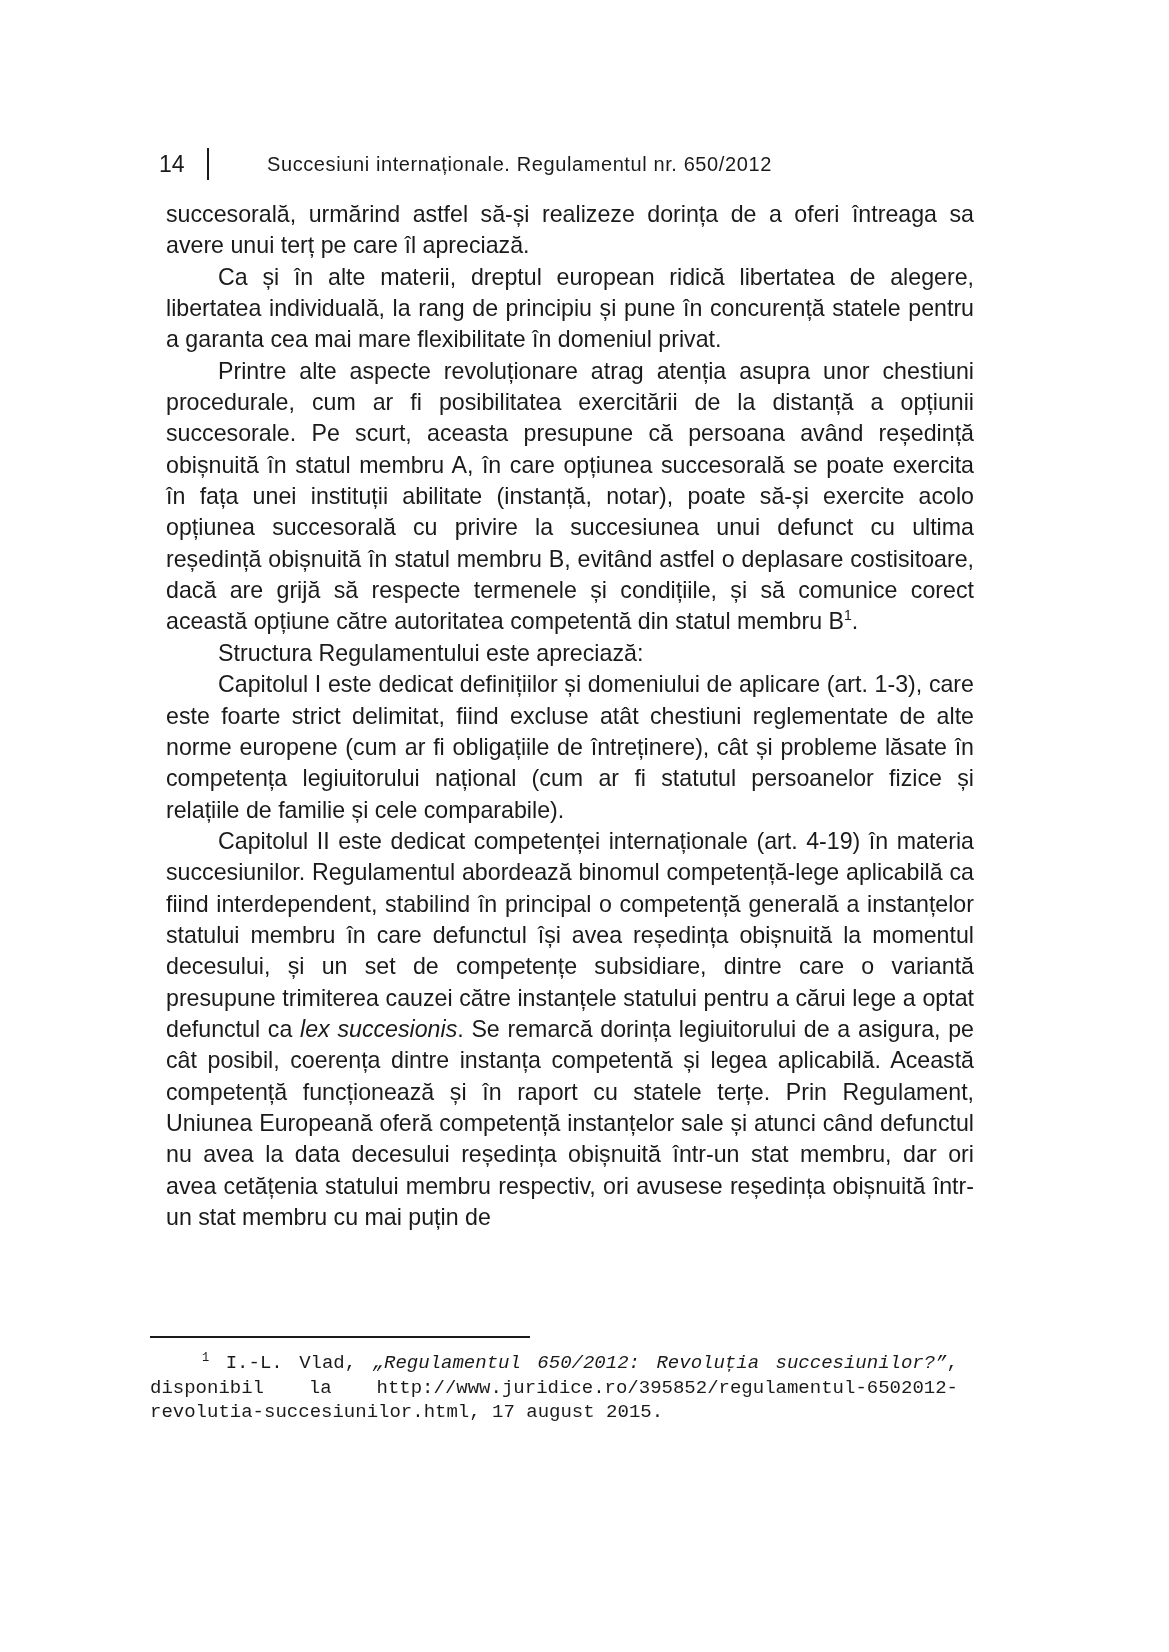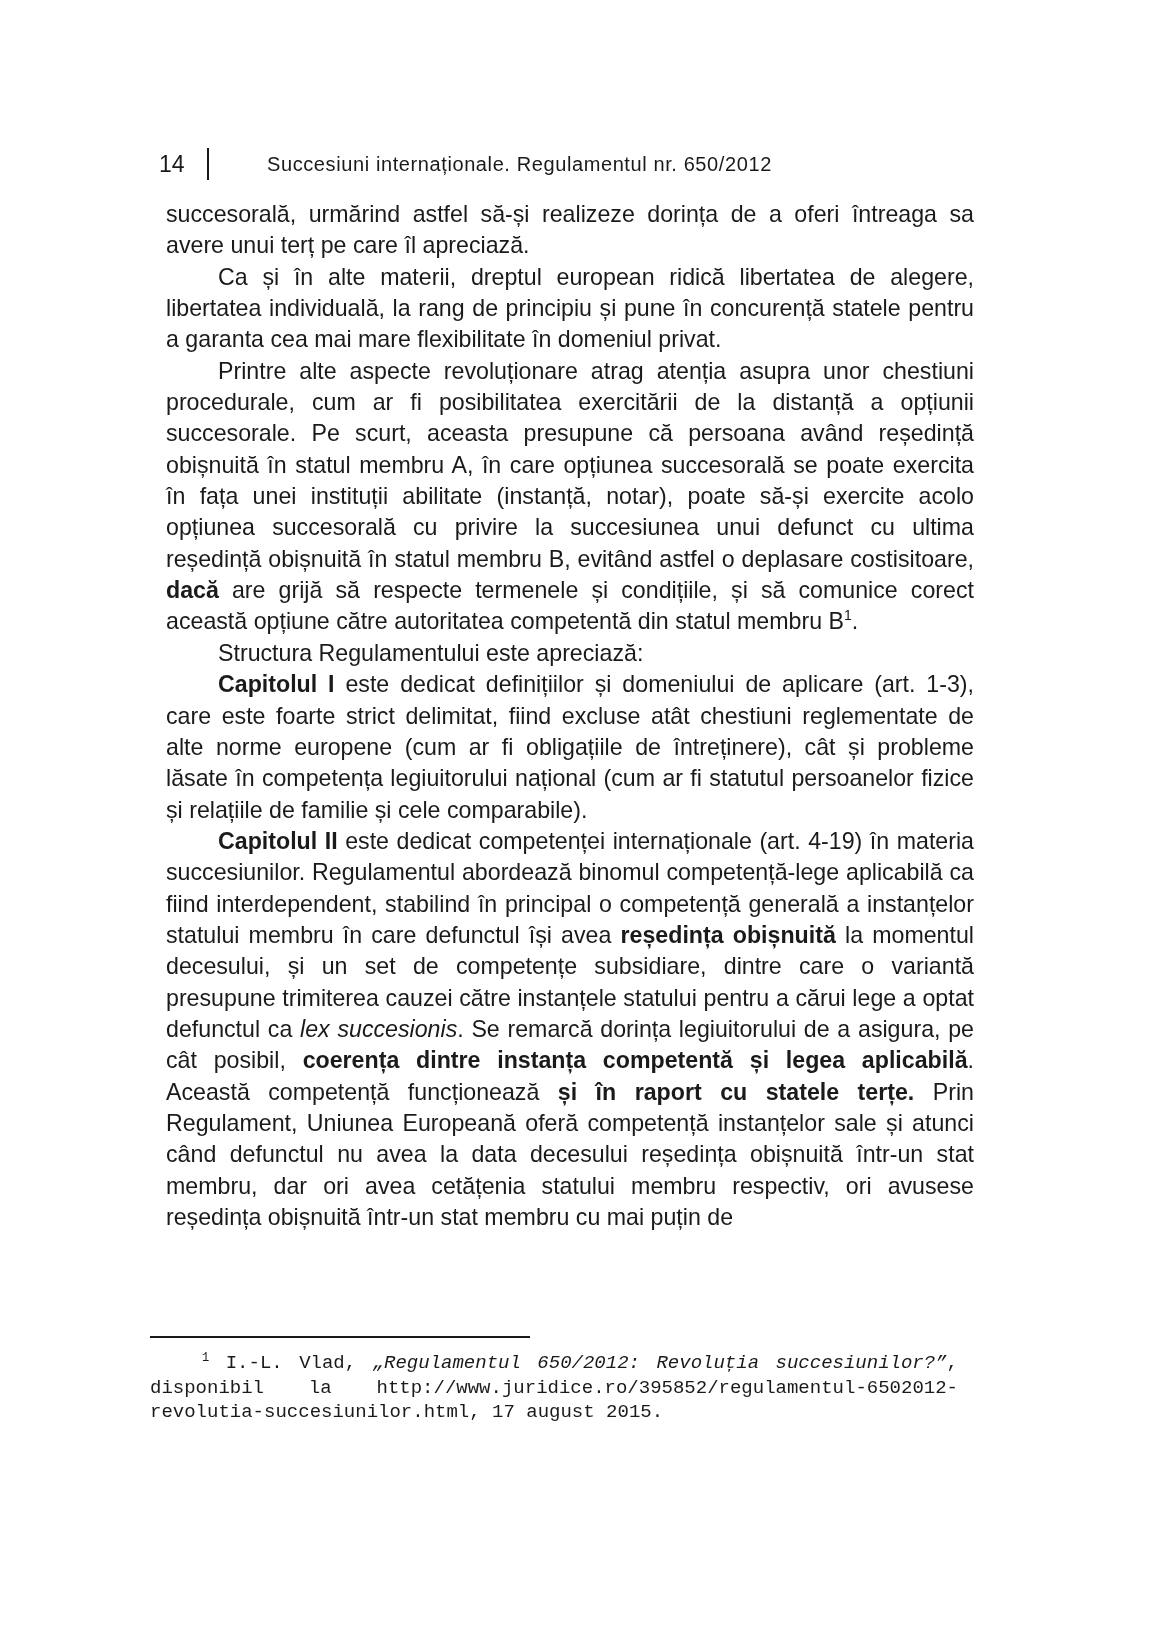--- a/index.html
+++ b/index.html
@@ -8,21 +8,21 @@
     .page { position: absolute; left: 150px; top: 0; width: 808px; }
     .header { position: absolute; top: 146px; left: 0; width: 808px; height: 36px;
       display: flex; align-items: center; }
     .page-num { font-family: Liberation Sans, sans-serif; font-size: 23px; width: 30px; margin-left: 9px; }
     .header-bar { width: 2px; height: 32px; background: #1a1a1a; margin-left: 18px; margin-right: 58px; }
     .running-title { font-size: 20px; letter-spacing: 0.6px; }
     .body { position: absolute; top: 199px; left: 0; width: 808px;
       font-size: 23.2px; line-height: 31.35px; text-align: justify; margin-left: 16px; }
     .body p { margin: 0; }
     .indent { text-indent: 52px; }
-    b { font-weight: bold; }
+    b { font-weight: normal; }
     i { font-style: italic; }
     sup { font-size: 14px; line-height: 0; vertical-align: super; }
     .fn-rule { position: absolute; top: 1336px; left: 0; width: 380px; height: 2px; background: #1a1a1a; }
     .footnote { position: absolute; top: 1351px; left: 0; width: 808px;
       font-size: 19px; line-height: 24.5px; text-align: justify; }
     .footnote p { margin: 0; font-family: Liberation Mono, monospace; }
     .fn-indent { text-indent: 52px; }
     .fn-sup { font-size: 12px; vertical-align: super; line-height: 0; }
   </style>
 </head>

